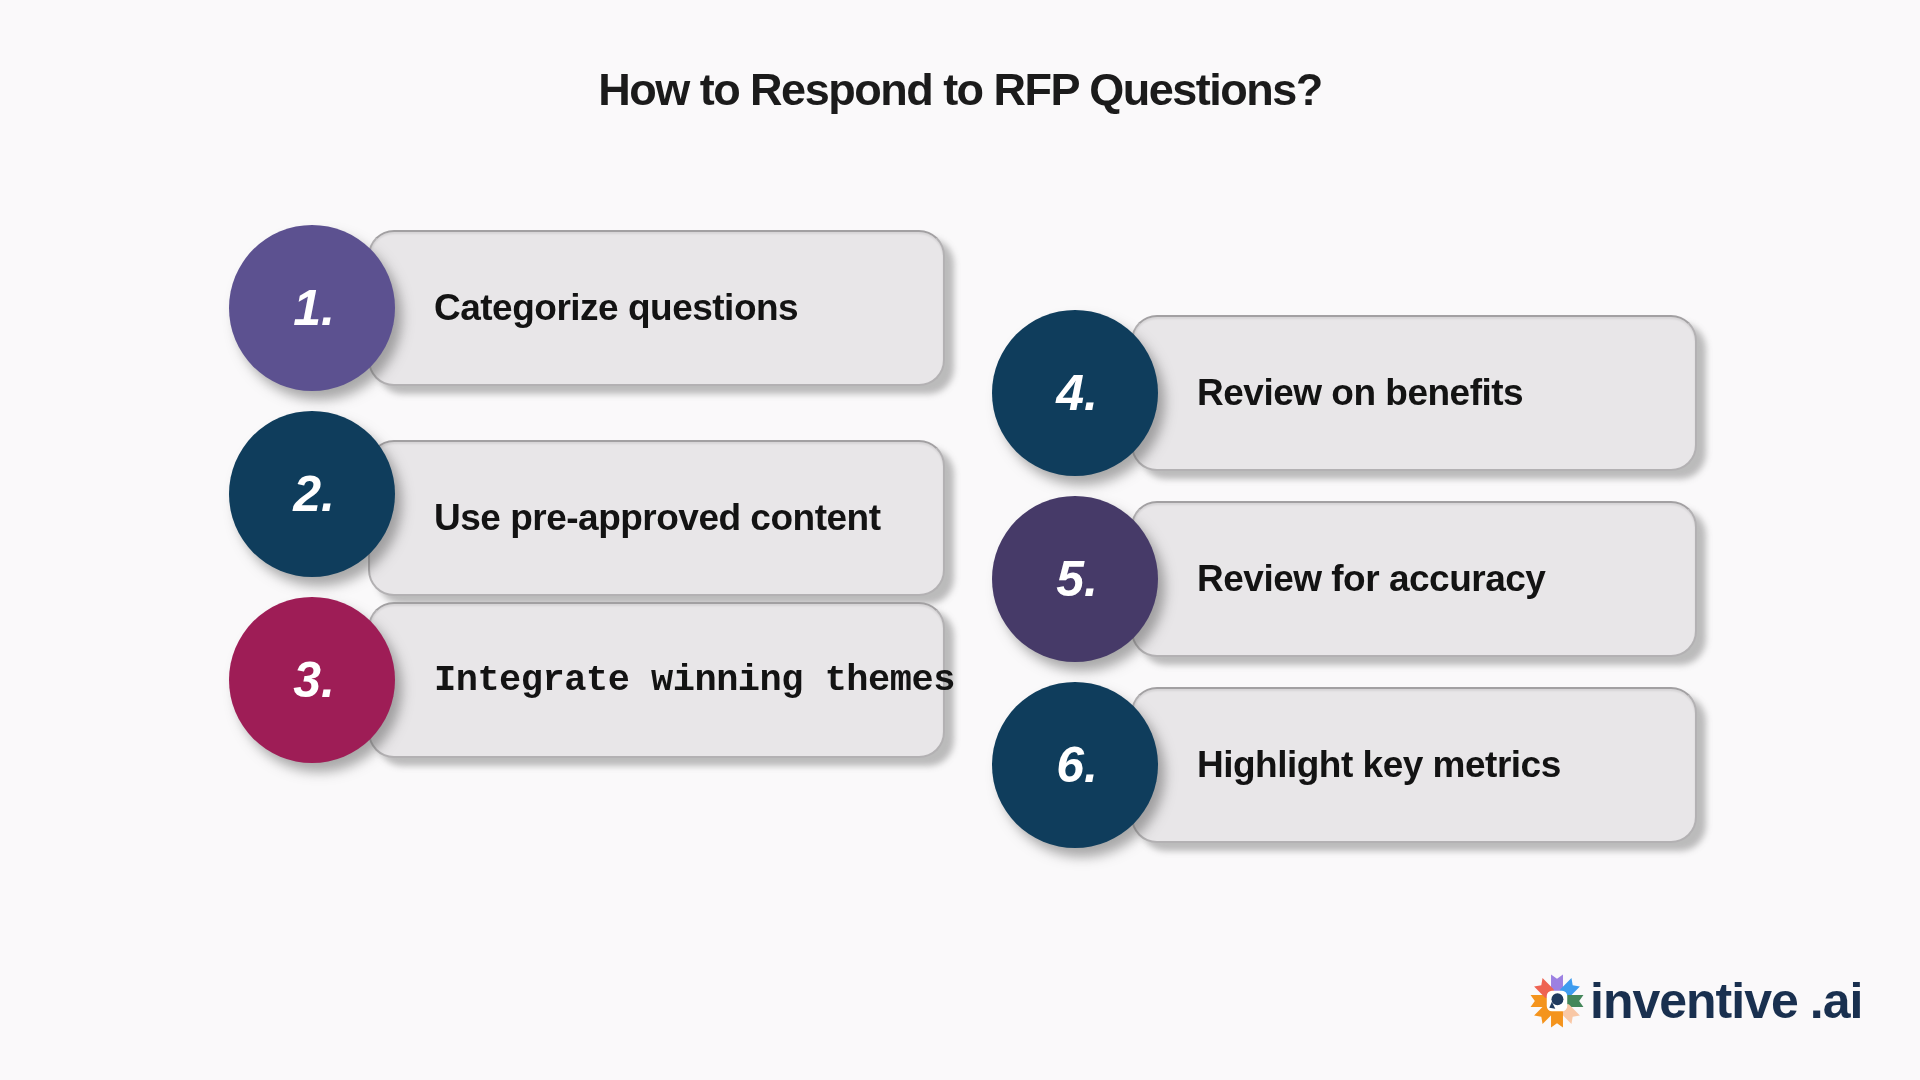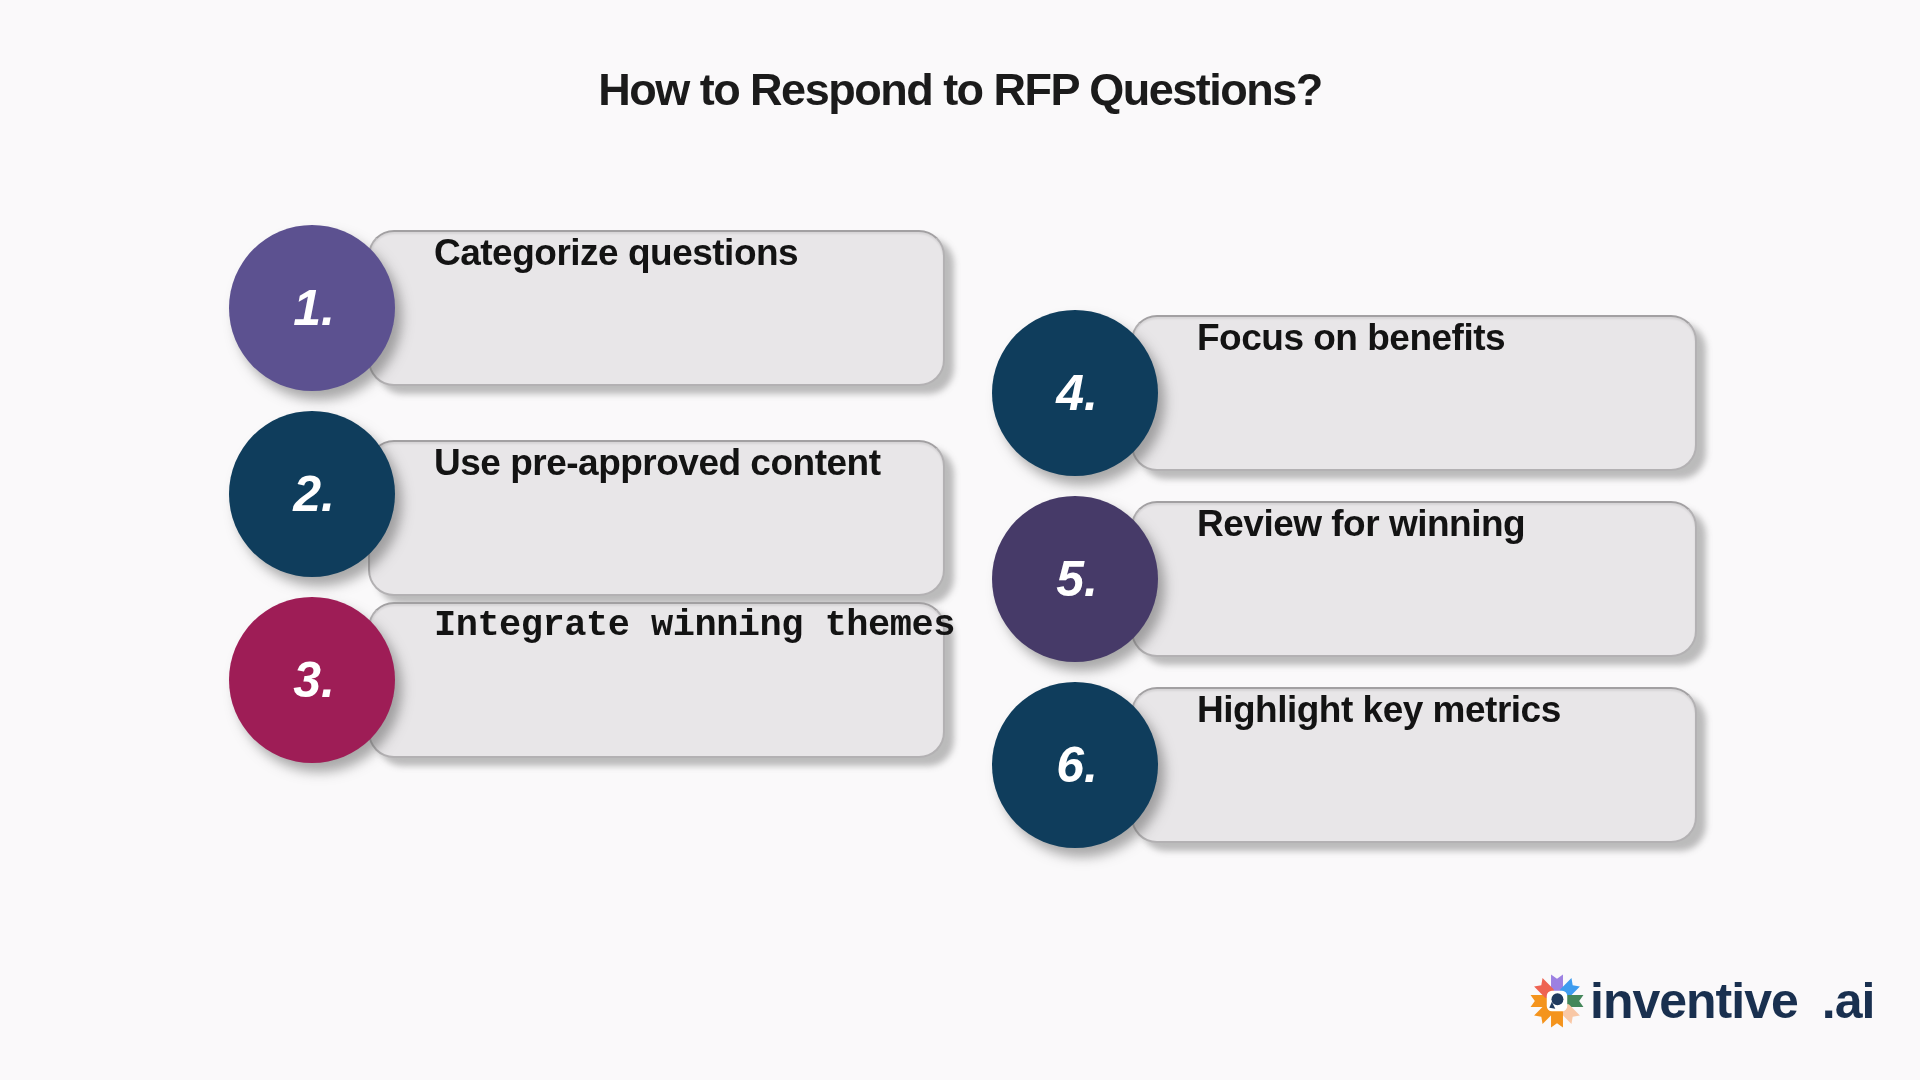--- a/index.html
+++ b/index.html
@@ -24,20 +24,21 @@
 
   .bar {
     position: absolute;
     height: 156px;
     background: #E8E6E8;
     border: 2px solid #B3B1B3;
     border-top-color: #A2A0A2;
     border-radius: 26px;
     box-shadow: 9px 8px 6px rgba(110,110,110,0.45), inset 0 2px 2px rgba(0,0,0,0.08);
     display: flex;
+    align-items: center;
   }
   .bar .label {
     font-size: 37px;
     font-weight: bold;
     letter-spacing: -0.5px;
     color: #131313;
     padding-left: 64px;
     white-space: nowrap;
   }
 
@@ -72,21 +73,21 @@
     font-weight: bold;
     letter-spacing: -1px;
     color: #19304F;
     margin-left: 4px;
   }
   .logo .suffix {
     font-size: 50px;
     font-weight: bold;
     letter-spacing: -1px;
     color: #19304F;
-    margin-left: 24px;
+    margin-left: 12px;
   }
 </style>
 </head>
 <body>
 
 <h1 class="title">How to Respond to RFP Questions?</h1>
 
 <div>
   <div class="bar" style="left:368px; top:230px; width:577px;">
     <span class="label">Categorize questions</span>
@@ -109,30 +110,30 @@
   <div class="bar" style="left:368px; top:602px; width:577px;font-family:Liberation Mono, monospace;">
     <span class="label">Integrate winning themes</span>
   </div>
   <div class="circle" style="left: 229px; top: 597px; background: rgb(158, 29, 86);">
     <span class="num">3.</span>
   </div>
 </div>
 
 <div>
   <div class="bar" style="left:1131px; top:315px; width:566px;">
-    <span class="label">Focus on benefits</span>
+    <span class="label">Review on benefits</span>
   </div>
   <div class="circle" style="left: 992px; top: 310px; background: rgb(15, 61, 92);">
     <span class="num">4.</span>
   </div>
 </div>
 
 <div>
   <div class="bar" style="left:1131px; top:501px; width:566px;">
-    <span class="label">Review for winning</span>
+    <span class="label">Review for accuracy</span>
   </div>
   <div class="circle" style="left: 992px; top: 496px; background: rgb(70, 58, 104);">
     <span class="num">5.</span>
   </div>
 </div>
 
 <div>
   <div class="bar" style="left:1131px; top:687px; width:566px;">
     <span class="label">Highlight key metrics</span>
   </div>

